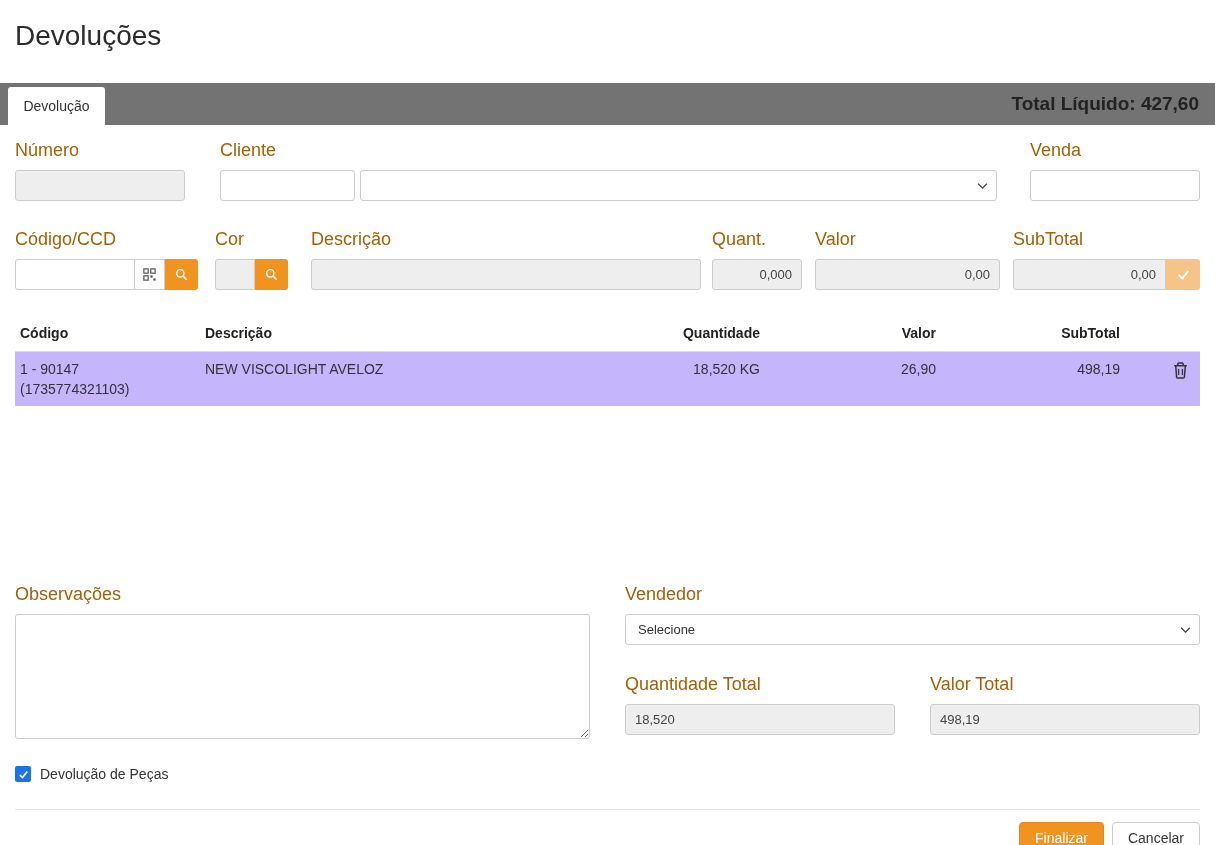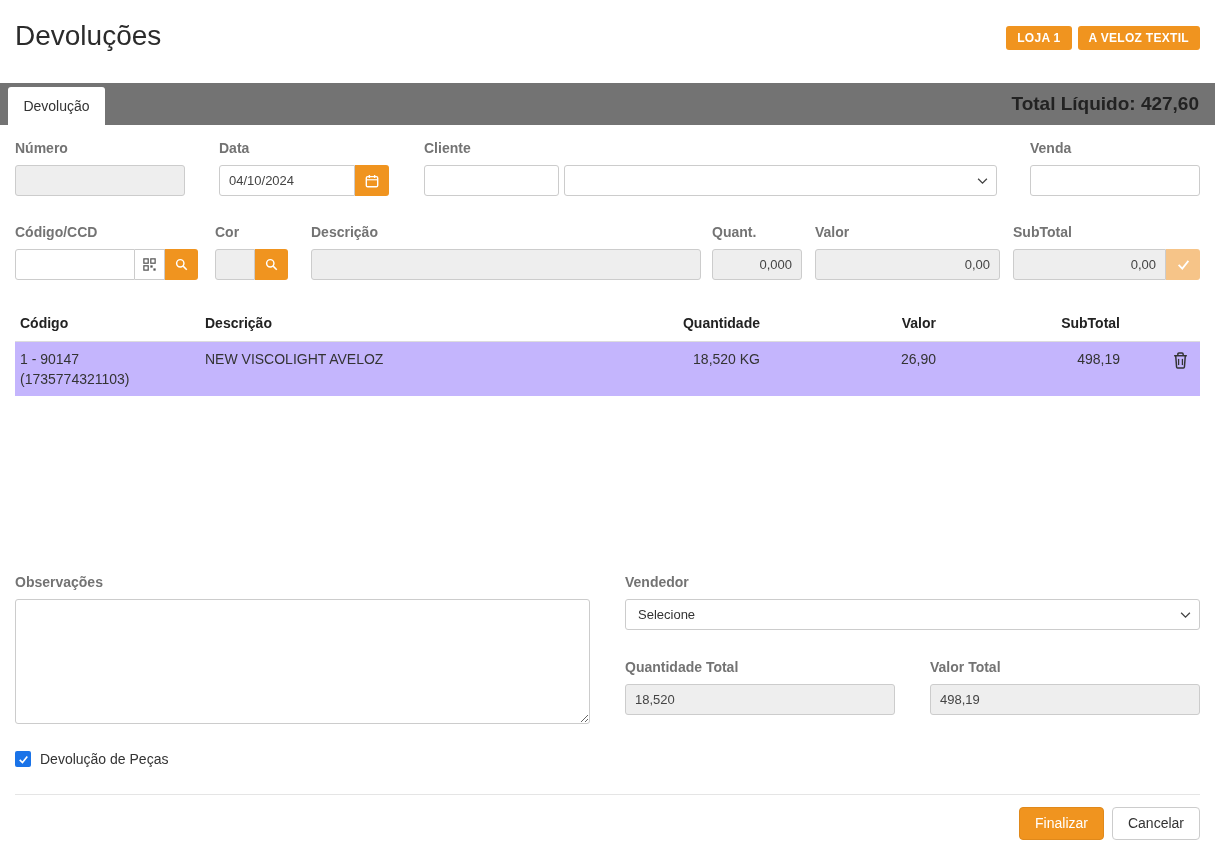--- a/index.html
+++ b/index.html
@@ -15,21 +15,21 @@
   
   .tabbar { background: #737373; height: 42px; position: relative; }
   .tab { position: absolute; left: 8px; bottom: 0; background: #fff; height: 38px; width: 97px; display: flex; align-items: center; justify-content: center; font-size: 14px; color: #333; border-radius: 3px 3px 0 0; cursor: pointer; }
   .total { position: absolute; right: 16px; top: 50%; transform: translateY(-50%); font-size: 19px; font-weight: bold; color: #222; }
 
   .content { padding: 15px; }
 
   
   .frow { display: flex; align-items: flex-start; }
   .frow2 { margin-top: 28px; }
-  .field label { display: block; font-size: 14px; color: #737373; margin-bottom: 9px; font-weight: bold; }
+  .field label { display: block; font-size: 18px; color: #a16207; margin-bottom: 9px; }
   .inp { height: 31px; width: 100%; border: 1px solid #ccc; border-radius: 3px; padding: 0 9px; font-size: 13px; color: #444; background: #fff; font-family: "Liberation Sans", sans-serif; }
   .dis { background: #eee; }
   .num { text-align: right; }
   .igroup { display: flex; }
   .igroup .inp { flex: 1; border-radius: 3px 0 0 3px; min-width: 0; }
   .btn { height: 31px; border: 1px solid transparent; display: inline-flex; align-items: center; justify-content: center; cursor: pointer; background: #f0941f; }
   .btn.end { border-radius: 0 3px 3px 0; }
   .btn.white { background: #fff; border: 1px solid #ccc; border-left: none; border-radius: 0; }
   .btn.lightorange { background: #f6c488; border-radius: 0 3px 3px 0; }
 
@@ -72,56 +72,36 @@
   .fbtn.secondary { background: #fff; border: 1px solid #ccc; color: #333; }
 
   
   .w170 { width: 170px; }
 </style>
 </head>
 <body>
 
 <div class="header">
   <h1 class="title">Devoluções</h1>
-  <div class="badges">
-    <span class="badge">LOJA 1</span>
-    <span class="badge">A VELOZ TEXTIL</span>
-  </div>
 </div>
 
 <div class="tabbar">
   <div class="tab">
     <span>Devolução</span>
   </div>
   <div class="total">Total Líquido: 427,60</div>
 </div>
 
 <div class="content">
 
   
   <div class="frow">
     <div class="field w170">
       <label>Número</label>
       <input class="inp dis" disabled="" value="" style="">
-    </div>
-    <div class="field w170" style="margin-left:34px">
-      <label>Data</label>
-      <div class="igroup">
-        <input class="inp" value="04/10/2024" style="">
-        <button class="btn end" style="width:34px">
-          <span style="display:flex">
-            <svg width="14" height="14" viewBox="0 0 16 16">
-                <rect x="1.5" y="3" width="13" height="11.5" rx="1.5" fill="none" stroke="#fff" stroke-width="1.6"></rect>
-                <line x1="5" y1="1.2" x2="5" y2="4.5" stroke="#fff" stroke-width="1.6"></line>
-                <line x1="11" y1="1.2" x2="11" y2="4.5" stroke="#fff" stroke-width="1.6"></line>
-                <line x1="1.5" y1="6.6" x2="14.5" y2="6.6" stroke="#fff" stroke-width="1.3"></line>
-              </svg>
-          </span>
-        </button>
-      </div>
     </div>
     <div class="field" style="margin-left:35px; flex:1">
       <label>Cliente</label>
       <div style="display:flex; gap:5px">
         <input class="inp" style="width: 135px;" value="">
         <div class="selwrap">
           <select><option></option></select>
           <span class="chev">
             <svg width="11" height="7" viewBox="0 0 12 8">
                 <polyline points="1,1.5 6,6.5 11,1.5" fill="none" stroke="#444" stroke-width="1.5"></polyline>

